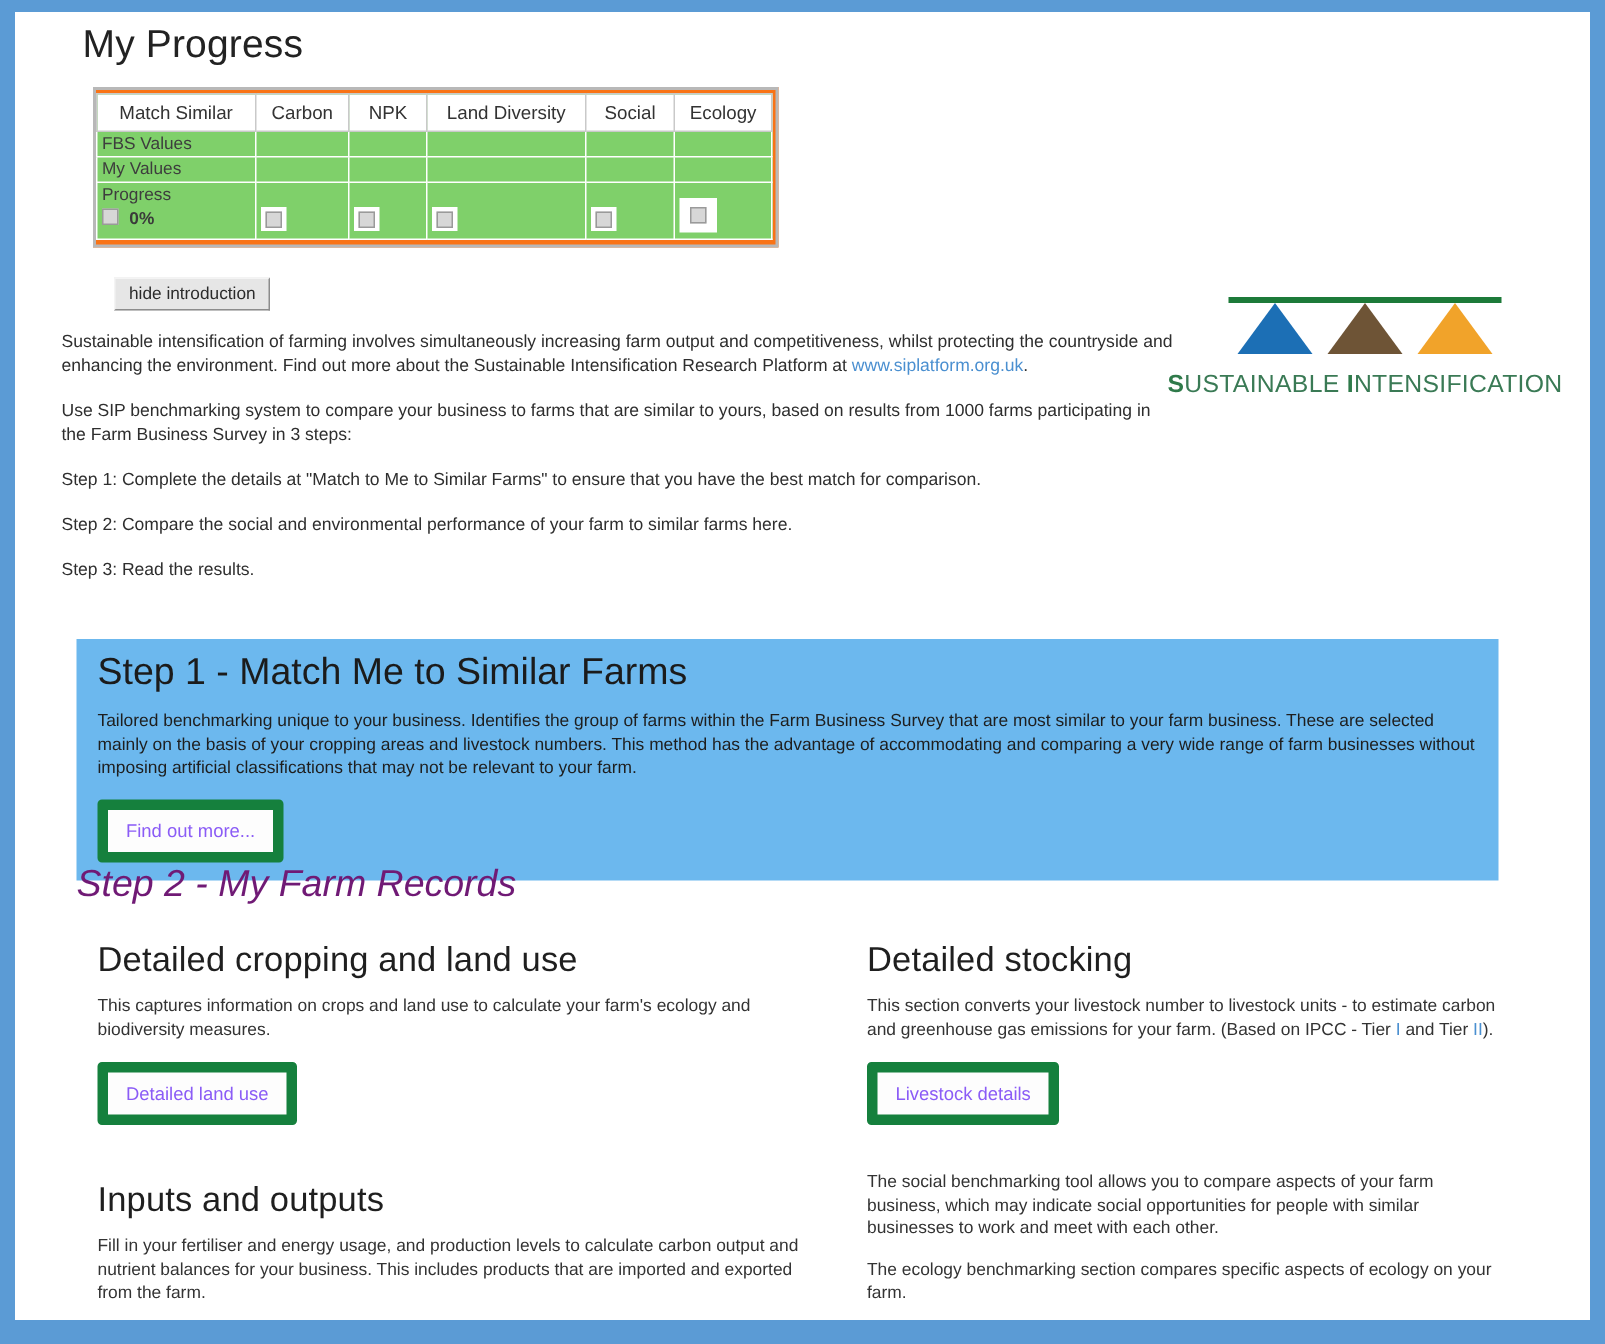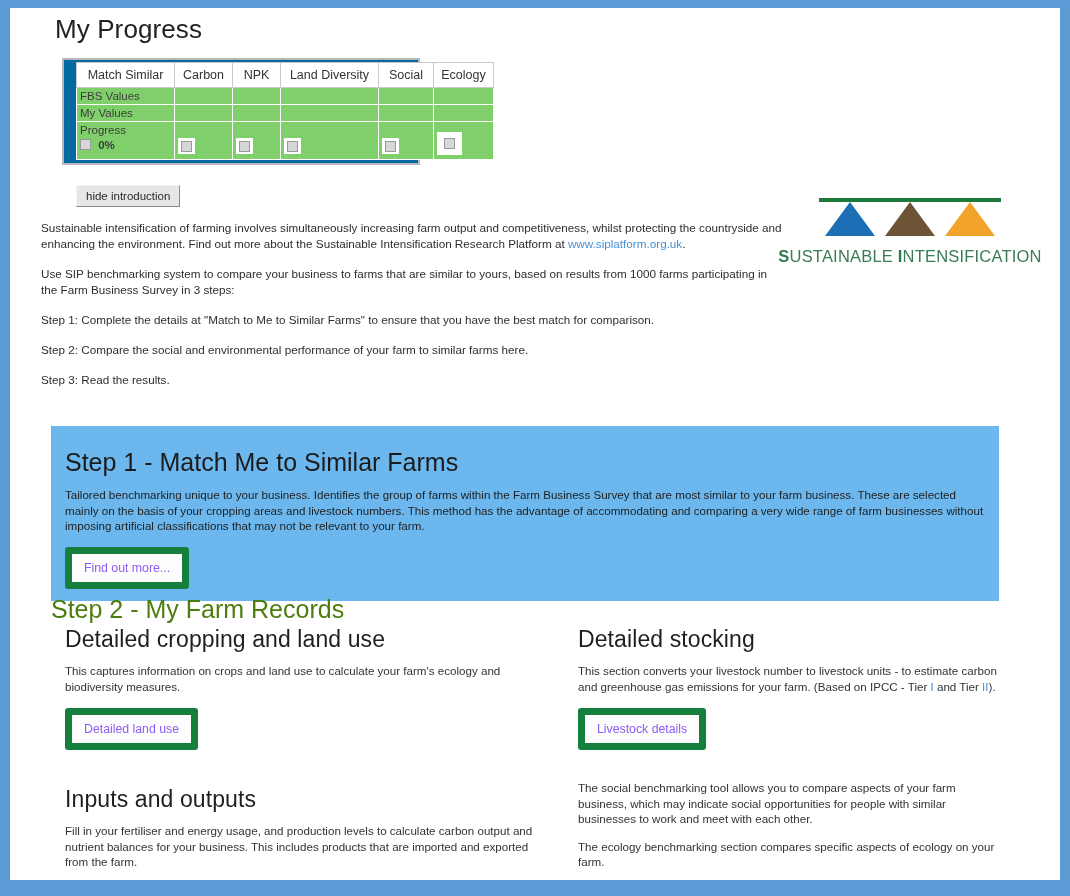--- a/index.html
+++ b/index.html
@@ -22,24 +22,24 @@
   
   .h-progress {
     font-size: 26px;
     font-weight: normal;
     color: #222;
     margin: 6px 0 0 45px;
     letter-spacing: .1px;
   }
   .progress-table-wrap {
     margin: 13px 0 0 52px;
-    width: 358px;
-    background: #0369a1;
+    width: 457px;
+    background: #f97316;
     border: 2px solid #b8b8b8;
-    padding: 2px 2px 3px 12px;
+    padding: 2px 2px 3px 0;
   }
   table.progress {
     border-collapse: collapse;
     width: 100%;
     table-layout: fixed;
     background: #7fd06a;
   }
   table.progress col.c0 { width: 98px; }
   table.progress col.c1 { width: 58px; }
   table.progress col.c2 { width: 48px; }
@@ -162,21 +162,21 @@
     letter-spacing: .2px;
   }
   .logo-caption .cap-i { font-weight: bold; color: #2f7a4a; }
 
   
   .step1 {
     position: absolute;
     left: 41px; top: 418px;
     width: 948px;
     background: #6cb8ee;
-    padding: 20px 14px 12px 14px;
+    padding: 6px 14px 12px 14px;
   }
   .step1 h2 {
     font-size: 25px;
     font-weight: normal;
     color: #1b1b1b;
     margin: 2px 0 10px 0;
   }
   .step1 p {
     font-size: 11.6px;
     line-height: 15.5px;
@@ -190,24 +190,25 @@
     background: #fdfdfd;
     border: 7px solid #15803d;
     border-radius: 3px;
     padding: 7px 12px;
     cursor: pointer;
   }
 
   
   .step2-title {
     position: absolute;
-    left: 41px; top: 566px;
+    left: 41px; top: 546px;
     font-size: 25px;
     font-weight: normal;
-    color: #4d7c0f;
+    color: #701a75;
+    font-style: italic;
   }
   .cards {
     position: absolute;
     left: 41px; top: 612px;
     width: 968px;
     display: grid;
     grid-template-columns: 513px 455px;
     column-gap: 0;
     row-gap: 0;
   }

